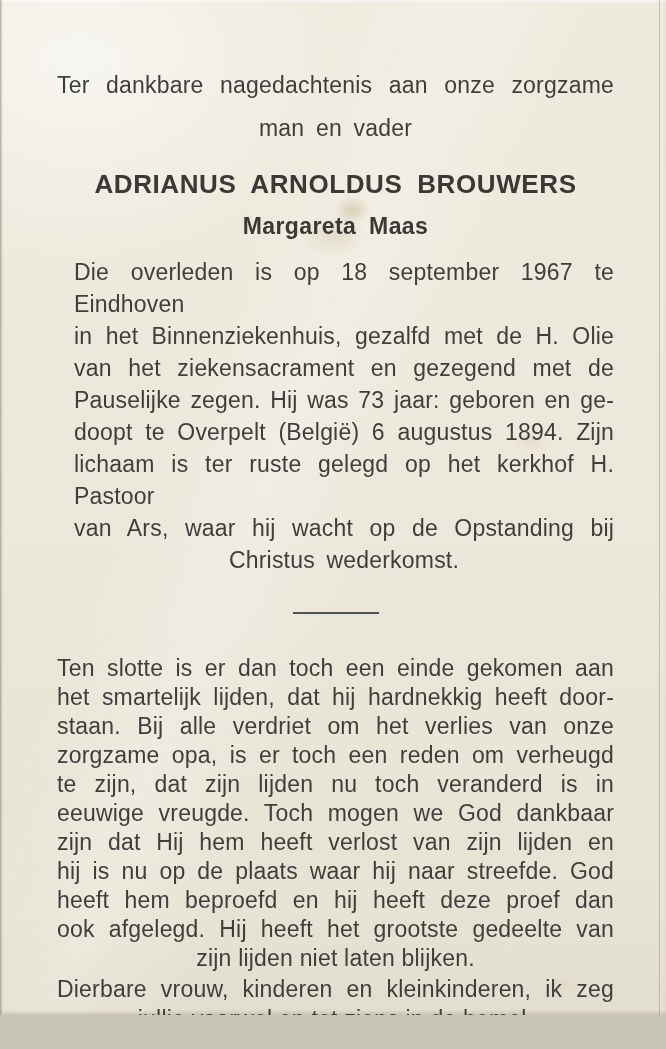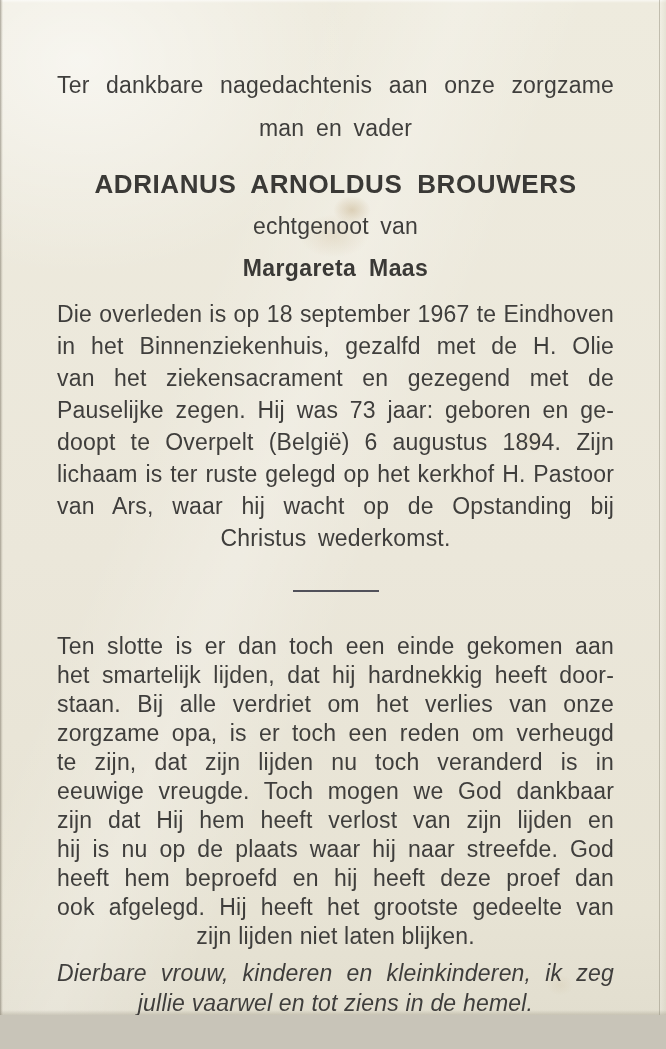--- a/index.html
+++ b/index.html
@@ -73,34 +73,34 @@
   .spouse-label { margin-top: 10px; }
   .spouse-name {
     margin-top: 10px;
     font-weight: bold;
     letter-spacing: 0.4px;
     word-spacing: 6px;
     color: #3a3936;
   }
 
   .paragraph { margin: 0; }
-  .para-obituary { margin-top: 14px; }
+  .para-obituary { margin-top: 14px; margin-left: 17px; }
   .para-obituary .line { line-height: 32px; }
 
   .divider {
     width: 86px;
     height: 2px;
     background: #51515a;
     margin: 36px auto 0;
   }
 
   .para-tribute { margin-top: 40px; }
   .para-tribute .line { line-height: 29px; }
 
-  .para-farewell { margin-top: 7px; font-style: italic; }
+  .para-farewell { margin-top: 1px; }
   .para-farewell .line { line-height: 30px; }
 </style>
 </head>
 <body>
 
 <div class="card">
 
   <div class="edge-top"></div>
   <div class="edge-left"></div>
   <div class="edge-right-strip"></div>
@@ -108,21 +108,20 @@
   <div class="edge-bottom"></div>
 
   <div class="content">
 
     <div class="line j">Ter dankbare nagedachtenis aan onze zorgzame</div>
 
     <div class="line center relation">man en vader</div>
 
     <div class="line center deceased-name">ADRIANUS ARNOLDUS BROUWERS</div>
 
-    <div class="line center spouse-label">echtgenoot van</div>
 
     <div class="line center spouse-name">Margareta Maas</div>
 
     <div class="paragraph para-obituary">
       <div class="line j">Die overleden is op 18 september 1967 te Eindhoven</div>
       <div class="line j">in het Binnenziekenhuis, gezalfd met de H. Olie</div>
       <div class="line j">van het ziekensacrament en gezegend met de</div>
       <div class="line j">Pauselijke zegen. Hij was 73 jaar: geboren en ge-</div>
       <div class="line j">doopt te Overpelt (België) 6 augustus 1894. Zijn</div>
       <div class="line j">lichaam is ter ruste gelegd op het kerkhof H. Pastoor</div>

